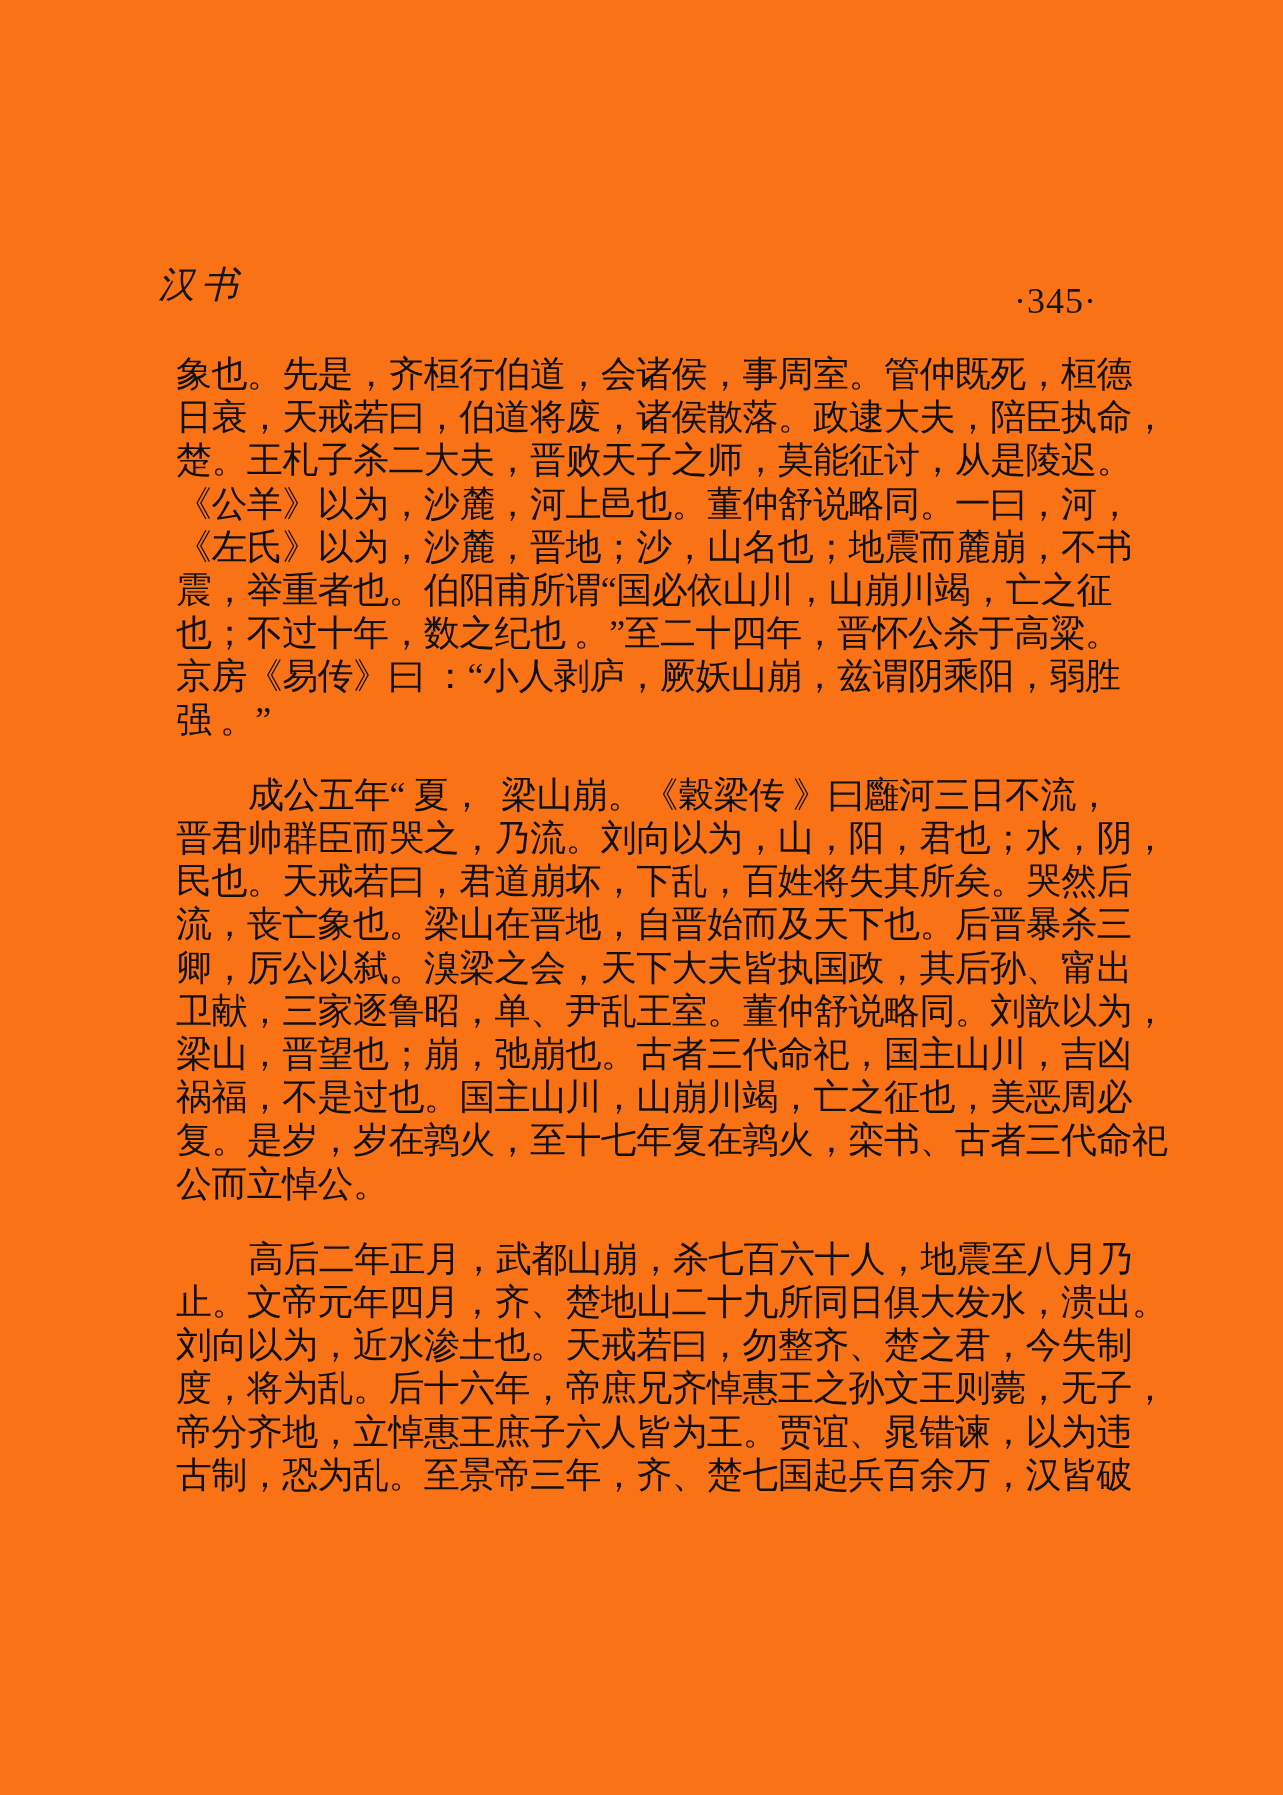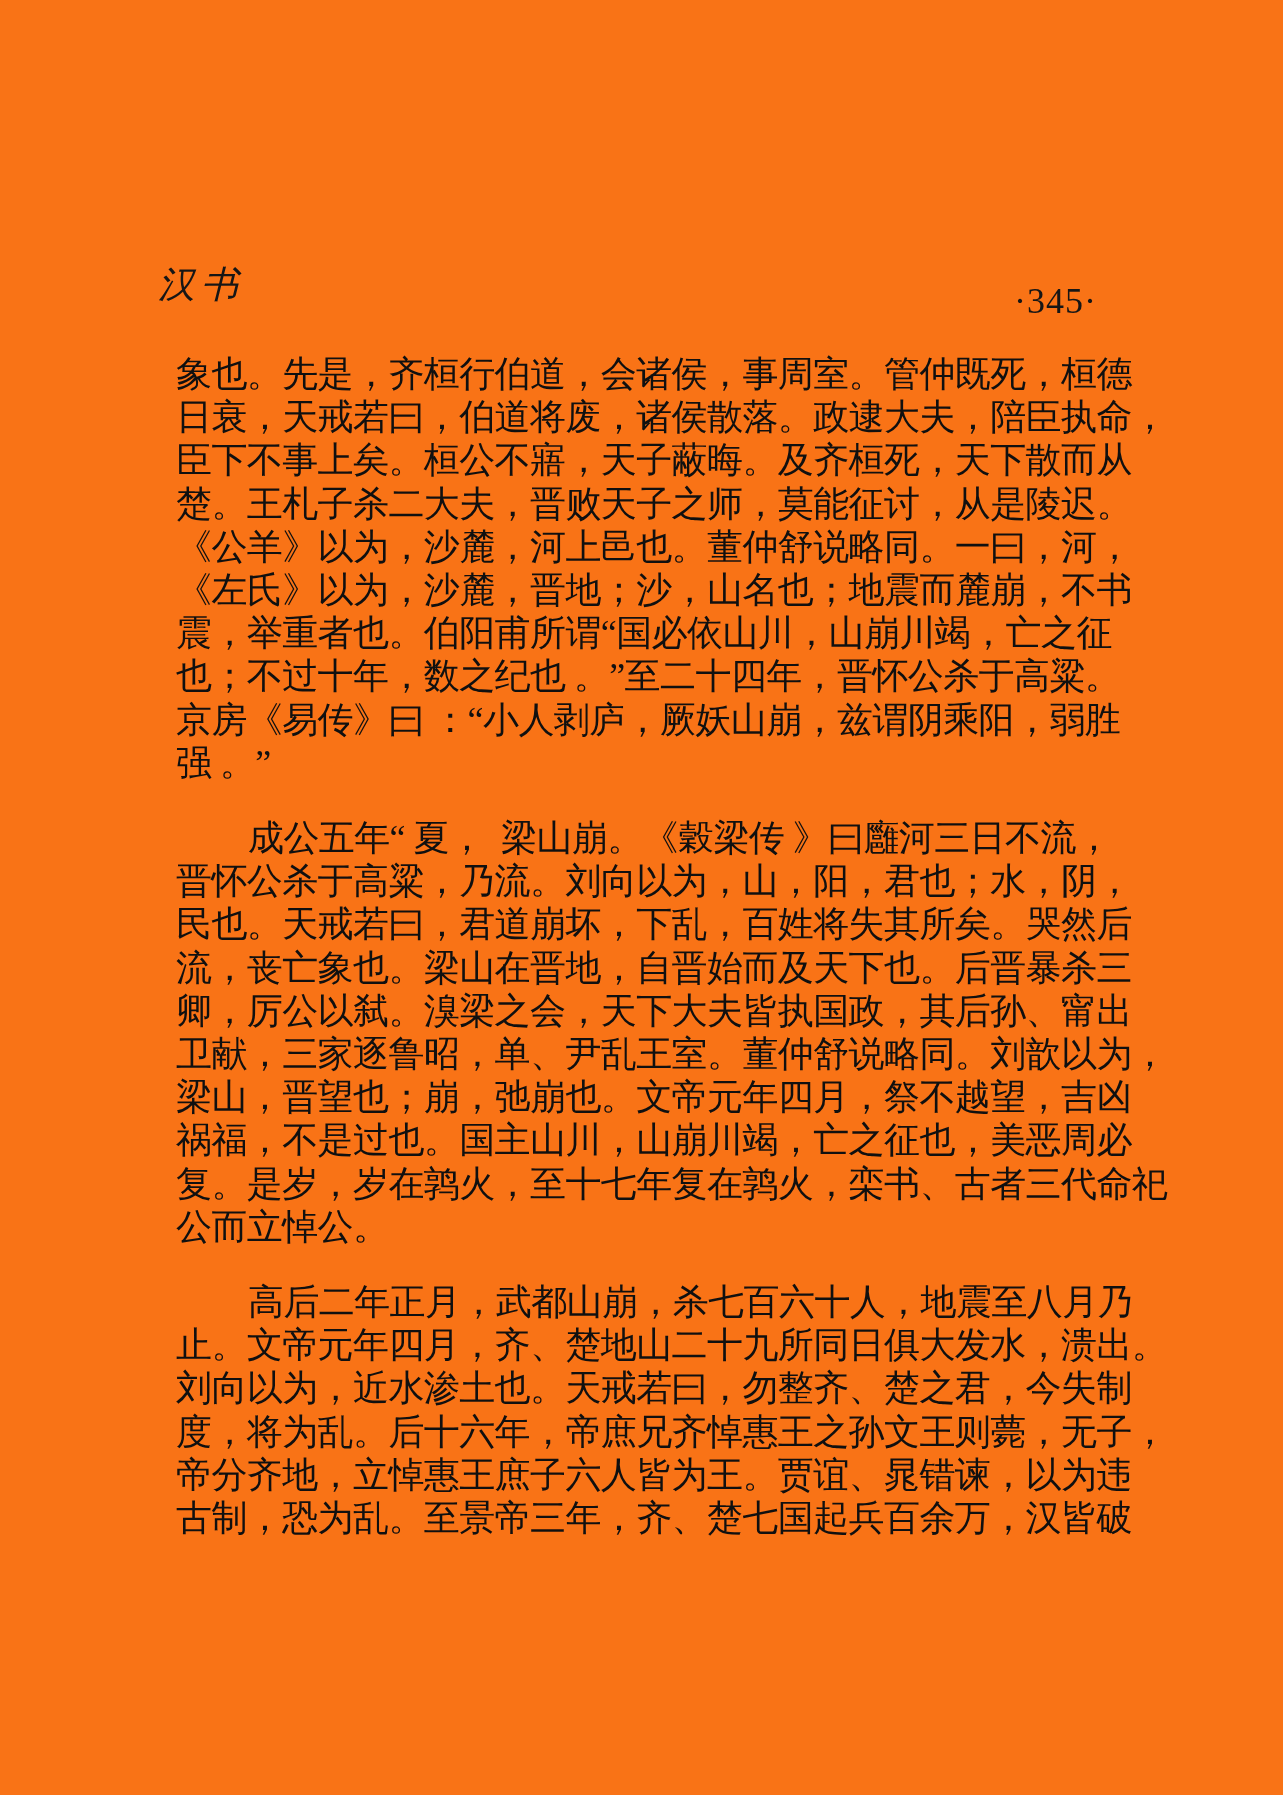--- a/index.html
+++ b/index.html
@@ -64,35 +64,34 @@
 <body>
 
 <div class="page">
   <div class="header">
     <span class="book-title">汉书</span>
     <span class="page-num">·345·</span>
   </div>
   <div class="body-text" id="text-body">
       <div class="line">象也。先是，齐桓行伯道，会诸侯，事周室。管仲既死，桓德</div>
       <div class="line">日衰，天戒若曰，伯道将废，诸侯散落。政逮大夫，陪臣执命，</div>
-      <div class="line">臣下不事上矣。桓公不寤，天子蔽晦。及齐桓死，天下散而从</div>
       <div class="line">楚。王札子杀二大夫，晋败天子之师，莫能征讨，从是陵迟。</div>
       <div class="line">《公羊》以为，沙麓，河上邑也。董仲舒说略同。一曰，河，</div>
       <div class="line">《左氏》以为，沙麓，晋地；沙，山名也；地震而麓崩，不书</div>
       <div class="line">震，举重者也。伯阳甫所谓“国必依山川，山崩川竭，亡之征</div>
       <div class="line">也；不过十年，数之纪也 。”至二十四年，晋怀公杀于高粱。</div>
       <div class="line">京房《易传》曰 ：“小人剥庐，厥妖山崩，兹谓阴乘阳，弱胜</div>
       <div class="line">强 。”</div>
       <div class="line indent">成公五年“ 夏，  梁山崩。《穀梁传 》曰廱河三日不流，</div>
-      <div class="line">晋怀公杀于高粱，乃流。刘向以为，山，阳，君也；水，阴，</div>
+      <div class="line">晋君帅群臣而哭之，乃流。刘向以为，山，阳，君也；水，阴，</div>
       <div class="line">民也。天戒若曰，君道崩坏，下乱，百姓将失其所矣。哭然后</div>
       <div class="line">流，丧亡象也。梁山在晋地，自晋始而及天下也。后晋暴杀三</div>
       <div class="line">卿，厉公以弑。溴梁之会，天下大夫皆执国政，其后孙、甯出</div>
       <div class="line">卫献，三家逐鲁昭，单、尹乱王室。董仲舒说略同。刘歆以为，</div>
-      <div class="line">梁山，晋望也；崩，弛崩也。文帝元年四月，祭不越望，吉凶</div>
+      <div class="line">梁山，晋望也；崩，弛崩也。古者三代命祀，国主山川，吉凶</div>
       <div class="line">祸福，不是过也。国主山川，山崩川竭，亡之征也，美恶周必</div>
       <div class="line">复。是岁，岁在鹑火，至十七年复在鹑火，栾书、古者三代命祀</div>
       <div class="line">公而立悼公。</div>
       <div class="line indent">高后二年正月，武都山崩，杀七百六十人，地震至八月乃</div>
       <div class="line">止。文帝元年四月，齐、楚地山二十九所同日俱大发水，溃出。</div>
       <div class="line">刘向以为，近水渗土也。天戒若曰，勿整齐、楚之君，今失制</div>
       <div class="line">度，将为乱。后十六年，帝庶兄齐悼惠王之孙文王则薨，无子，</div>
       <div class="line">帝分齐地，立悼惠王庶子六人皆为王。贾谊、晁错谏，以为违</div>
       <div class="line">古制，恐为乱。至景帝三年，齐、楚七国起兵百余万，汉皆破</div>
     </div>

